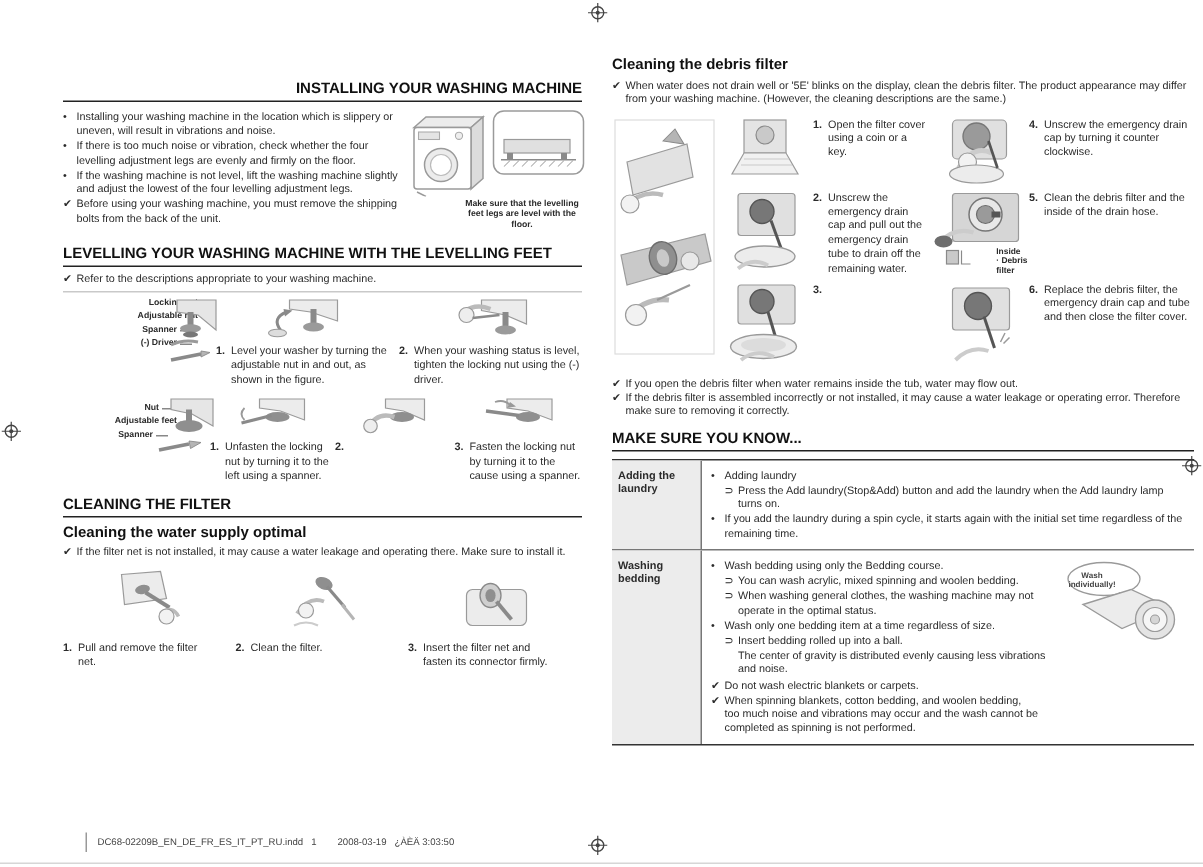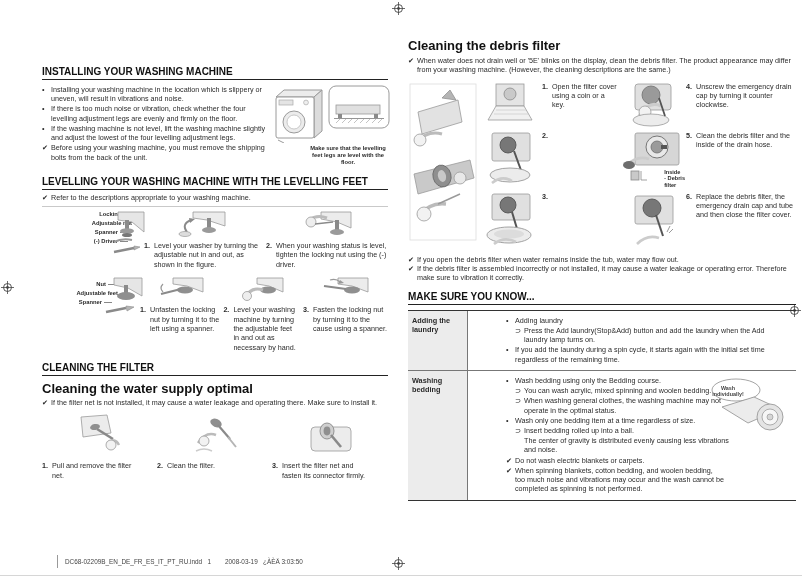--- a/index.html
+++ b/index.html
@@ -11,21 +11,21 @@
   .col-left{position:absolute;left:42px;top:45px;width:346px;}
   .col-right{position:absolute;left:408px;top:38px;width:388px;}
   
   .banner{height:64px;background:linear-gradient(118deg,#8d8d8d 0%,#a8a8a8 45%,#c2c2c2 75%,#d4d4d4 100%);
           padding:6px 8px 4px 8px;box-sizing:border-box;border-radius:1px;}
   .banner-title{color:#fff;font-size:17px;font-weight:bold;letter-spacing:-0.3px;line-height:1.1;}
   .banner-note{color:#f4f4f4;font-size:6.8px;line-height:1.35;text-align:right;margin:7px 0 0 70px;}
   
   .h1{font-size:10px;font-weight:bold;letter-spacing:0;color:#111;
       border-bottom:1.4px solid #222;padding-bottom:2px;}
-  .h2{font-size:13px;font-weight:bold;color:#111;}
+  .h2{font-size:10px;font-weight:bold;color:#111;}
   
   .ln{display:flex;font-size:7.2px;line-height:1.28;margin-bottom:1px;}
   .ln .m{flex:none;width:9px;}
   .ln.ind1{margin-left:9px;}
   .ln.ind2{margin-left:18px;justify-content:center;}
   .note{font-size:7.2px;line-height:1.3;display:flex;}
   .note .m{flex:none;width:9px;}
   .step{font-size:7.2px;line-height:1.3;display:flex;}
   .step .n{flex:none;font-weight:bold;width:10px;}
   
@@ -49,21 +49,21 @@
   .cf-caps .cell{width:115px;box-sizing:border-box;padding-right:14px;}
   
   .debris-grid{display:grid;grid-template-columns:70px 58px 76px 62px 118px;
                grid-template-rows:48px 60px 57px;column-gap:3px;row-gap:1px;margin-top:7px;}
   .tallfig{grid-row:1/4;grid-column:1;}
   .dg-fig{display:flex;align-items:flex-start;justify-content:center;position:relative;}
   .inside-label{position:absolute;right:-2px;bottom:2px;font-size:5.6px;font-weight:bold;
                 line-height:1.2;white-space:pre-line;text-align:left;}
   
   .ms-table{border-top:1.2px solid #333;border-bottom:1.2px solid #333;margin-top:5px;}
-  .ms-row{display:flex;gap:32px;}
+  .ms-row{display:flex;}
   .ms-row + .ms-row{border-top:1px solid #777;}
   .ms-label{flex:none;width:60px;background:#ececec;border-right:1px solid #777;
             font-size:7.3px;font-weight:bold;padding:5px 4px;box-sizing:border-box;line-height:1.3;}
   .ms-content{flex:1;padding:5px 6px;position:relative;}
   .ms-content .ln{margin-right:0;}
   .row2 .ms-content .ln{max-width:218px;}
   .bed-fig{position:absolute;right:2px;top:6px;width:88px;height:56px;}
   .bubble-text{position:absolute;right:46px;top:8px;width:40px;font-size:5.4px;font-weight:bold;
                text-align:center;line-height:1.15;color:#444;}
   
@@ -108,21 +108,21 @@
         <line x1="6.5" y1="0" x2="6.5" y2="13" stroke="#444" stroke-width="0.8"></line>
         <line x1="0" y1="6.5" x2="13" y2="6.5" stroke="#444" stroke-width="0.8"></line>
         <circle cx="6.5" cy="6.5" r="4" fill="none" stroke="#444" stroke-width="0.9"></circle>
         <circle cx="6.5" cy="6.5" r="1.4" fill="#444"></circle>
       </svg>
   </div>
 
   <div class="col-left">
 
 
-    <div class="h1" style="margin-top:21px;">INSTALLING YOUR WASHING MACHINE</div>
+    <div class="h1" style="margin-top:9px;text-align:right;">INSTALLING YOUR WASHING MACHINE</div>
     <div class="inst-body">
       <div class="inst-bullets">
         <div class="ln">
             <span class="m">•</span>
             <span>Installing your washing machine in the location which is slippery or uneven, will result in vibrations and noise.</span>
           </div>
         <div class="ln">
             <span class="m">•</span>
             <span>If there is too much noise or vibration, check whether the four levelling adjustment legs are evenly and firmly on the floor.</span>
           </div>
@@ -284,21 +284,20 @@
         <span class="figwrap">
           <svg width="48" height="26" viewBox="0 0 48 26">
             <polygon points="20,2 46,2 46,16 32,10 20,8" fill="#ececec" stroke="#9a9a9a" stroke-width="0.8"></polygon>
             <ellipse cx="31" cy="14" rx="8" ry="3.4" fill="#8f8f8f"></ellipse>
             <path d="M8 22 Q14 10 26 14" fill="none" stroke="#bbb" stroke-width="3"></path>
             <circle cx="10" cy="20" r="4.5" fill="#eee" stroke="#9a9a9a" stroke-width="0.8"></circle>
           </svg>
         </span>
         <div class="step" style="margin-top:3px;">
             <span class="n">2.</span>
-            <span>Level your washing machine by turning the adjustable feet in and out as necessary by hand.</span>
           </div>
       </div>
       <div class="lev-cell" style="width:90px;margin-left:4px;">
         <span class="figwrap">
           <svg width="50" height="26" viewBox="0 0 50 26">
             <polygon points="18,2 48,2 48,16 32,10 18,8" fill="#ececec" stroke="#9a9a9a" stroke-width="0.8"></polygon>
             <ellipse cx="32" cy="14" rx="8" ry="3.4" fill="#8f8f8f"></ellipse>
             <path d="M4 10 L26 13" stroke="#8a8a8a" stroke-width="2.2"></path>
             <path d="M10 4 Q16 2 20 6" fill="none" stroke="#999" stroke-width="1.2"></path>
             <polygon points="20,4 24,7 18,8" fill="#999"></polygon>
@@ -413,20 +412,21 @@
         <svg width="56" height="56" viewBox="0 0 56 56">
           <rect x="10" y="2" width="38" height="28" rx="2" fill="#e0e0e0" stroke="#9a9a9a" stroke-width="0.8"></rect>
           <circle cx="26" cy="14" r="8" fill="#777" stroke="#555" stroke-width="0.9"></circle>
           <line x1="32" y1="20" x2="40" y2="42" stroke="#555" stroke-width="2"></line>
           <ellipse cx="28" cy="44" rx="20" ry="7" fill="#ececec" stroke="#9a9a9a" stroke-width="0.9"></ellipse>
           <path d="M10 52 Q20 44 30 50" fill="none" stroke="#ccc" stroke-width="2.6"></path>
         </svg>
       </div>
       <div class="step" style="grid-column:3;grid-row:2;">
           <span class="n">2.</span>
+          <span>Unscrew the emergency drain cap and pull out the emergency drain tube to drain off the remaining water.</span>
         </div>
 
       <div class="dg-fig" style="grid-column:2;grid-row:3;">
         <svg width="56" height="54" viewBox="0 0 56 54">
           <rect x="10" y="2" width="38" height="26" rx="2" fill="#e0e0e0" stroke="#9a9a9a" stroke-width="0.8"></rect>
           <circle cx="26" cy="13" r="8" fill="#777" stroke="#555" stroke-width="0.9"></circle>
           <line x1="30" y1="20" x2="36" y2="40" stroke="#555" stroke-width="2"></line>
           <ellipse cx="27" cy="43" rx="22" ry="8" fill="#ececec" stroke="#9a9a9a" stroke-width="0.9"></ellipse>
           <ellipse cx="27" cy="42" rx="15" ry="4.6" fill="#dcdcdc"></ellipse>
           <path d="M12 52 Q22 44 34 50" fill="none" stroke="#ccc" stroke-width="2.6"></path>
@@ -486,21 +486,21 @@
         </div>
     </div>
 
     <div style="margin-top:6px;">
       <div class="note">
           <span class="m">✔</span>
           <span>If you open the debris filter when water remains inside the tub, water may flow out.</span>
         </div>
       <div class="note">
           <span class="m">✔</span>
-          <span>If the debris filter is assembled incorrectly or not installed, it may cause a water leakage or operating error. Therefore make sure to vibration it correctly.</span>
+          <span>If the debris filter is assembled incorrectly or not installed, it may cause a water leakage or operating error. Therefore make sure to removing it correctly.</span>
         </div>
     </div>
 
     <div class="h1" style="margin-top:8px;">MAKE SURE YOU KNOW...</div>
 
     <div class="ms-table">
       <div class="ms-row">
         <div class="ms-label">Adding the laundry</div>
         <div class="ms-content" style="min-height:48px;">
           <div class="ln">

